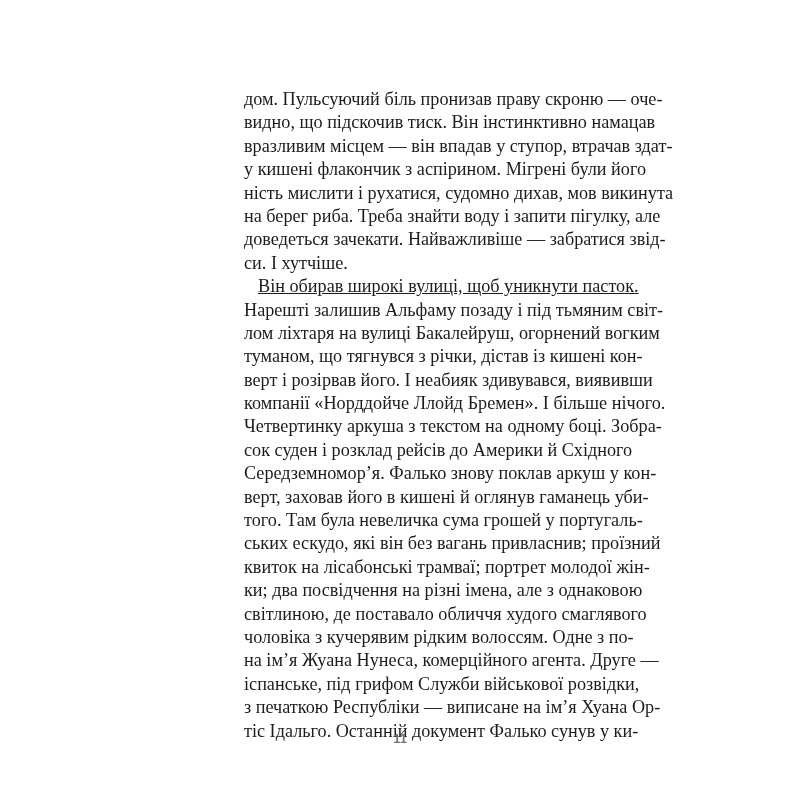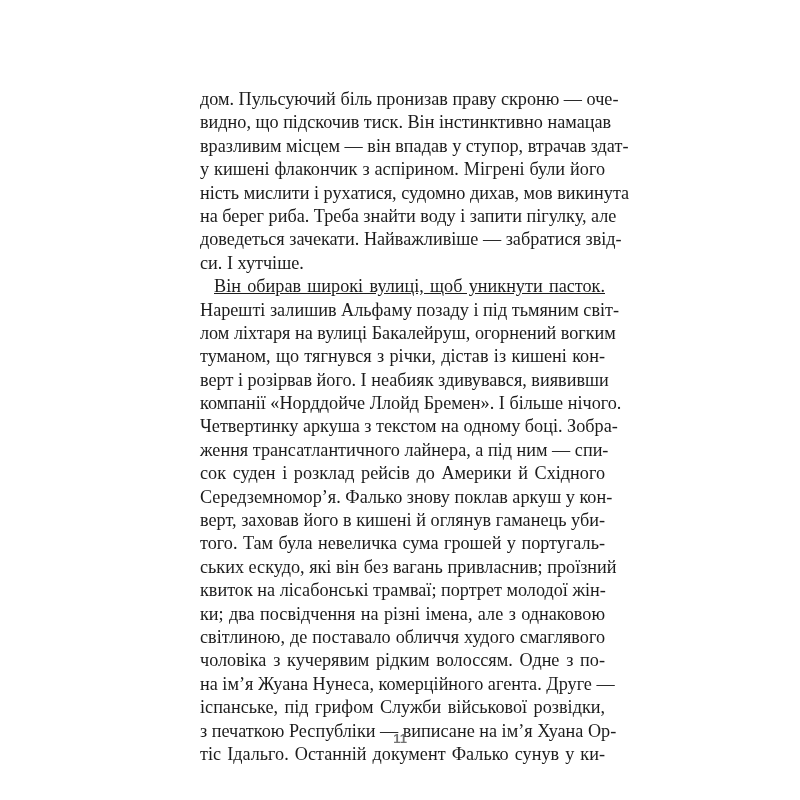--- a/index.html
+++ b/index.html
@@ -30,20 +30,21 @@
       line-height: 23.4px;
       color: #1c1c1c;
     }
     .line {
       display: block;
       white-space: nowrap;
       text-align: justify;
       text-align-last: justify;
       height: 23.4px;
       overflow: visible;
+      margin-left: 44px;
     }
     .line.last {
       text-align-last: left;
     }
     .line.indent {
       padding-left: 14px;
       text-decoration: underline;
     }
     .page-number {
       position: absolute;
@@ -75,21 +76,20 @@
     </div>
 
     <div>
       <span class="line indent">Він обирав широкі вулиці, щоб уникнути пасток.</span>
       <span class="line">Нарешті залишив Альфаму позаду і під тьмяним світ-</span>
       <span class="line">лом ліхтаря на вулиці Бакалейруш, огорнений вогким</span>
       <span class="line">туманом, що тягнувся з річки, дістав із кишені кон-</span>
       <span class="line">верт і розірвав його. І неабияк здивувався, виявивши</span>
       <span class="line">компанії «Норддойче Ллойд Бремен». І більше нічого.</span>
       <span class="line">Четвертинку аркуша з текстом на одному боці. Зобра-</span>
-      <span class="line">ження трансатлантичного лайнера, а під ним — спи-</span>
       <span class="line">сок суден і розклад рейсів до Америки й Східного</span>
       <span class="line">Середземномор’я. Фалько знову поклав аркуш у кон-</span>
       <span class="line">верт, заховав його в кишені й оглянув гаманець уби-</span>
       <span class="line">того. Там була невеличка сума грошей у португаль-</span>
       <span class="line">ських ескудо, які він без вагань привласнив; проїзний</span>
       <span class="line">квиток на лісабонські трамваї; портрет молодої жін-</span>
       <span class="line">ки; два посвідчення на різні імена, але з однаковою</span>
       <span class="line">світлиною, де поставало обличчя худого смаглявого</span>
       <span class="line">чоловіка з кучерявим рідким волоссям. Одне з по-</span>
       <span class="line">на ім’я Жуана Нунеса, комерційного агента. Друге —</span>

